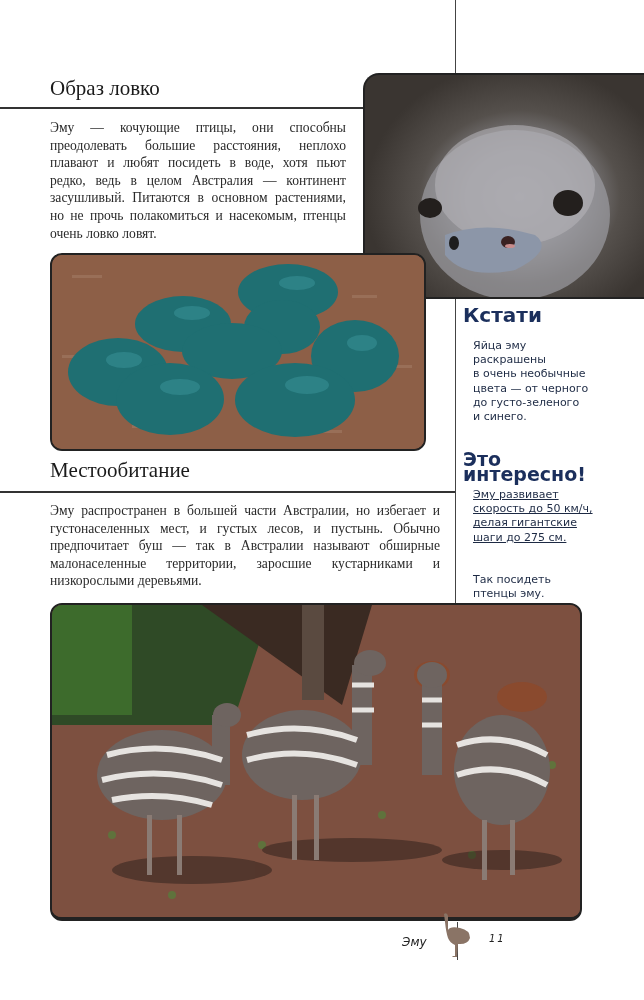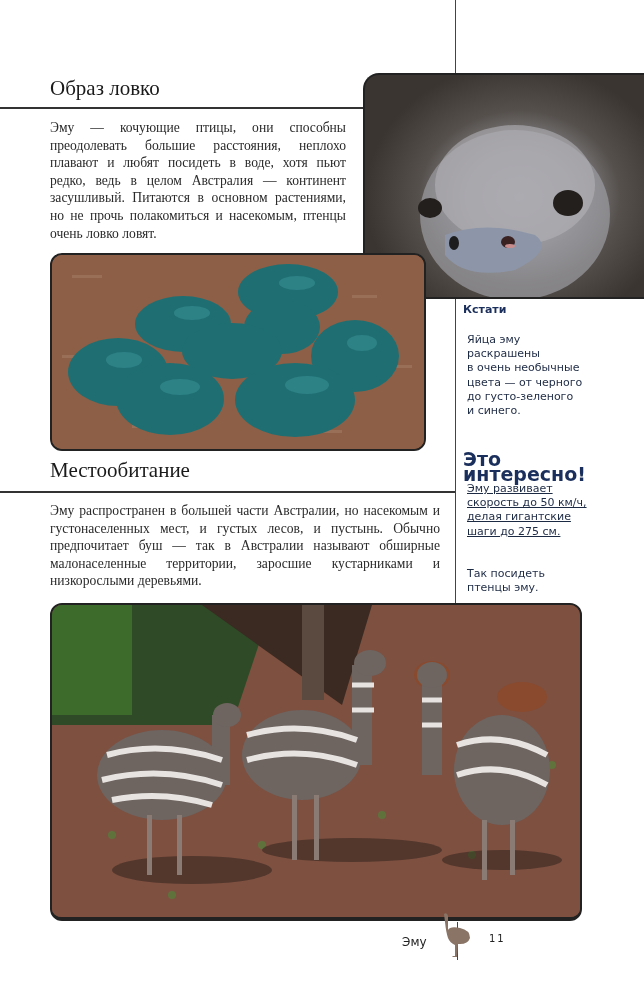--- a/index.html
+++ b/index.html
@@ -3,22 +3,22 @@
 <meta charset="utf-8">
 <style>
   html, body { margin:0; padding:0; background:#ffffff; }
   body { width:644px; height:1000px; position:relative; overflow:hidden; font-family:"DejaVu Serif", serif; color:#222; }
   .vline { position:absolute; left:455px; background:#444; width:1px; }
   .hrule { position:absolute; left:0; height:1.5px; background:#333; }
   .heading { position:absolute; left:50px; font-family:"Liberation Serif", "DejaVu Serif", serif; font-size:21px; color:#1a1a1a; font-weight:normal; margin:0; }
   .body-text { position:absolute; left:50px; font-family:"Liberation Serif", "DejaVu Serif", serif; font-size:13.6px; line-height:17.6px; color:#2a2a2a; text-align:justify; margin:0; }
   .photo { position:absolute; border:2px solid #222; overflow:hidden; }
   .side-title { position:absolute; left:463px; font-family:"DejaVu Sans", sans-serif; font-weight:bold; color:#1b2f5c; margin:0; }
-  .side-text { position:absolute; left:463px; font-family:"DejaVu Sans", sans-serif; font-size:11px; line-height:14.2px; color:#1d2a44; margin:4px; white-space:pre-line; }
-  .footer-label { position:absolute; font-family:"DejaVu Sans", sans-serif; font-size:12px; color:#222; }
+  .side-text { position:absolute; left:463px; font-family:"DejaVu Sans", sans-serif; font-size:11px; line-height:14.2px; color:#1d2a44; margin:10px; white-space:pre-line; }
+  .footer-label { position:absolute; font-family:"DejaVu Sans", sans-serif; font-size:12px; color:#222;font-style:italic; }
 </style>
 </head>
 <body>
 
 <div class="vline" style="top:0; height:75px;"></div>
 <div class="vline" style="top:295px; height:310px;"></div>
 <div class="vline" style="top:922px; height:38px; left:457px;"></div>
 
 <h2 class="heading" style="top:76px;">Образ ловко</h2>
 <div class="hrule" style="top:107px; width:363px;"></div>
@@ -62,31 +62,31 @@
       <ellipse cx="245" cy="28" rx="18" ry="7"></ellipse>
       <ellipse cx="140" cy="58" rx="18" ry="7"></ellipse>
       <ellipse cx="310" cy="88" rx="15" ry="8"></ellipse>
       <ellipse cx="72" cy="105" rx="18" ry="8"></ellipse>
       <ellipse cx="128" cy="132" rx="20" ry="8"></ellipse>
       <ellipse cx="255" cy="130" rx="22" ry="9"></ellipse>
     </g>
   </svg>
 </div>
 
-<h3 class="side-title" style="top:303px; font-size:11px;">Кстати</h3>
+<h3 class="side-title" style="top:303px; font-size:20px;">Кстати</h3>
 <p class="side-text" style="top:329px;">Яйца эму
 раскрашены
 в очень необычные
 цвета — от черного
 до густо-зеленого
 и синего.</p>
 
 <h2 class="heading" style="top:458px;">Местообитание</h2>
 <div class="hrule" style="top:491px; width:455px;"></div>
-<p class="body-text" style="top:502px; width:390px;">Эму распространен в большей части Австралии, но насекомым и густонаселенных мест, и густых лесов, и пустынь. Обычно предпочитает буш — так в Австралии называют обширные малонаселенные территории, заросшие кустарниками и низкорослыми деревьями.</p>
+<p class="body-text" style="top:502px; width:390px;">Эму распространен в большей части Австралии, но избегает и густонаселенных мест, и густых лесов, и пустынь. Обычно предпочитает буш — так в Австралии называют обширные малонаселенные территории, заросшие кустарниками и низкорослыми деревьями.</p>
 
 <h3 class="side-title" style="top:452px; font-size:19px; line-height:15px; white-space:pre-line;">Это
 интересно!</h3>
 <p class="side-text" style="top:478px;text-decoration:underline;">Эму развивает
 скорость до 50 км/ч,
 делая гигантские
 шаги до 275 см.</p>
 <p class="side-text" style="top:563px;">Так посидеть
 птенцы эму.</p>
 

